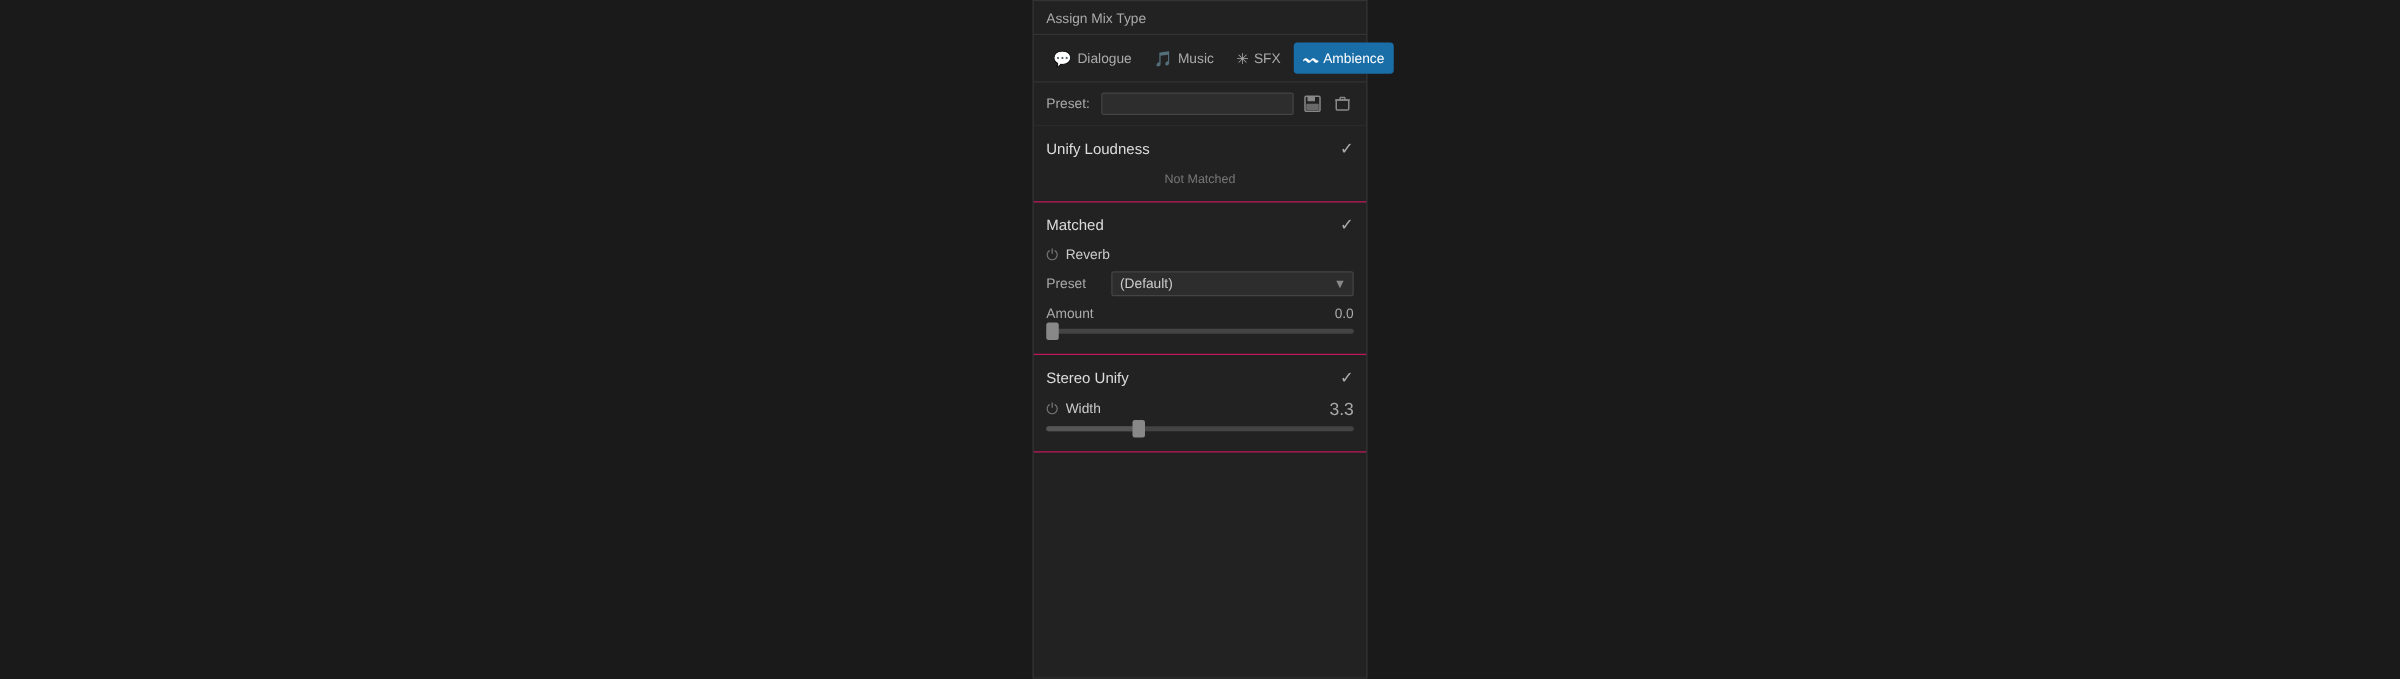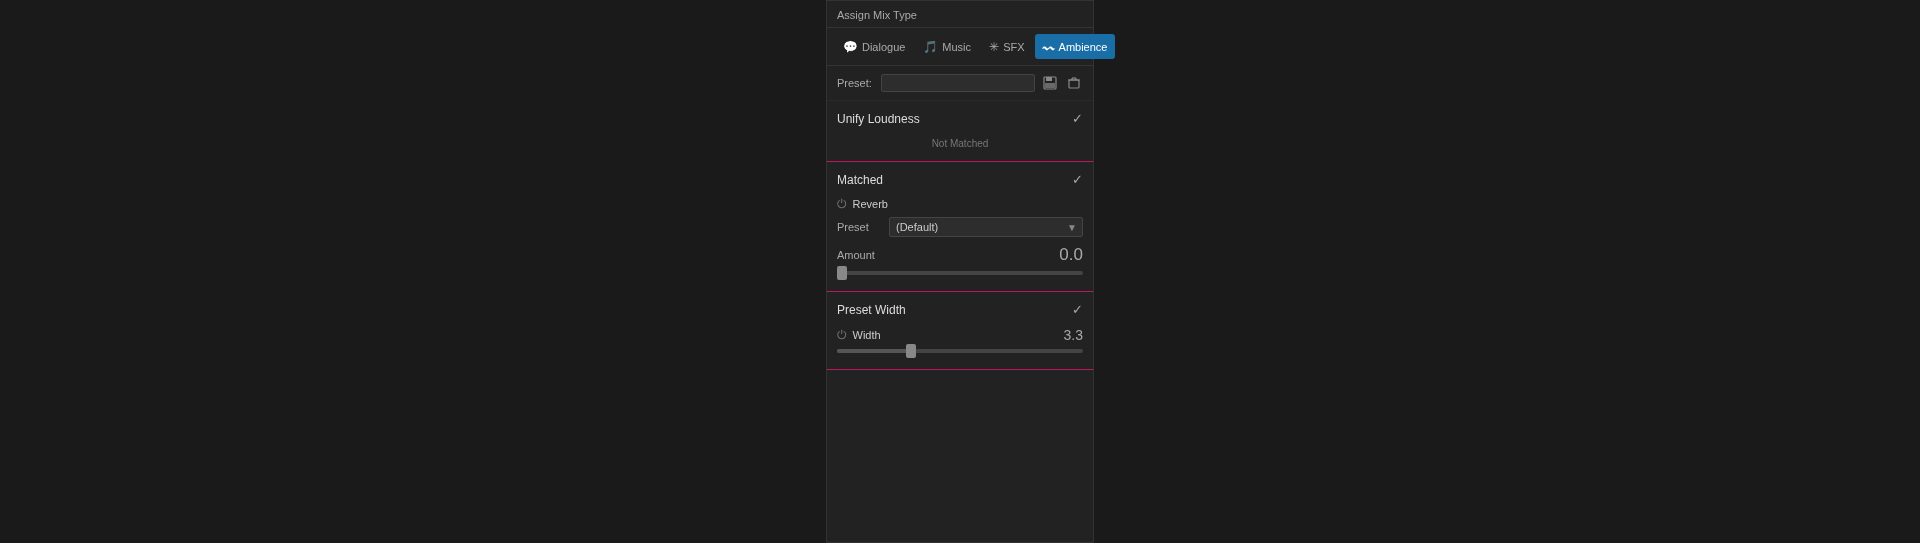--- a/index.html
+++ b/index.html
@@ -223,21 +223,21 @@
       margin-bottom: 4px;
     }
 
     .amount-label {
       color: #aaa;
       font-size: 11px;
     }
 
     .amount-value {
       color: #aaa;
-      font-size: 17px;
+      font-size: 11px;
       margin-left: 26px;
     }
 
     .slider-track {
       position: relative;
       height: 4px;
       background: #444;
       border-radius: 2px;
       margin: 6px 0;
     }
@@ -364,21 +364,21 @@
       </div>
       <div class="slider-track">
         <div class="slider-fill" style="width: 0%;"></div>
         <div class="slider-thumb" style="left: 0px;"></div>
       </div>
     </div>
   </div>
 
   <div class="section">
     <div class="section-header">
-      <span class="section-title">Preset Width</span>
+      <span class="section-title">Stereo Unify</span>
       <span class="section-check">✓</span>
     </div>
 
     <div class="width-header">
       <div style="display:flex;align-items:center;gap:6px;">
         <span class="power-icon">⏻</span>
         <span class="width-label">Width</span>
       </div>
       <span class="width-value">3.3</span>
     </div>

